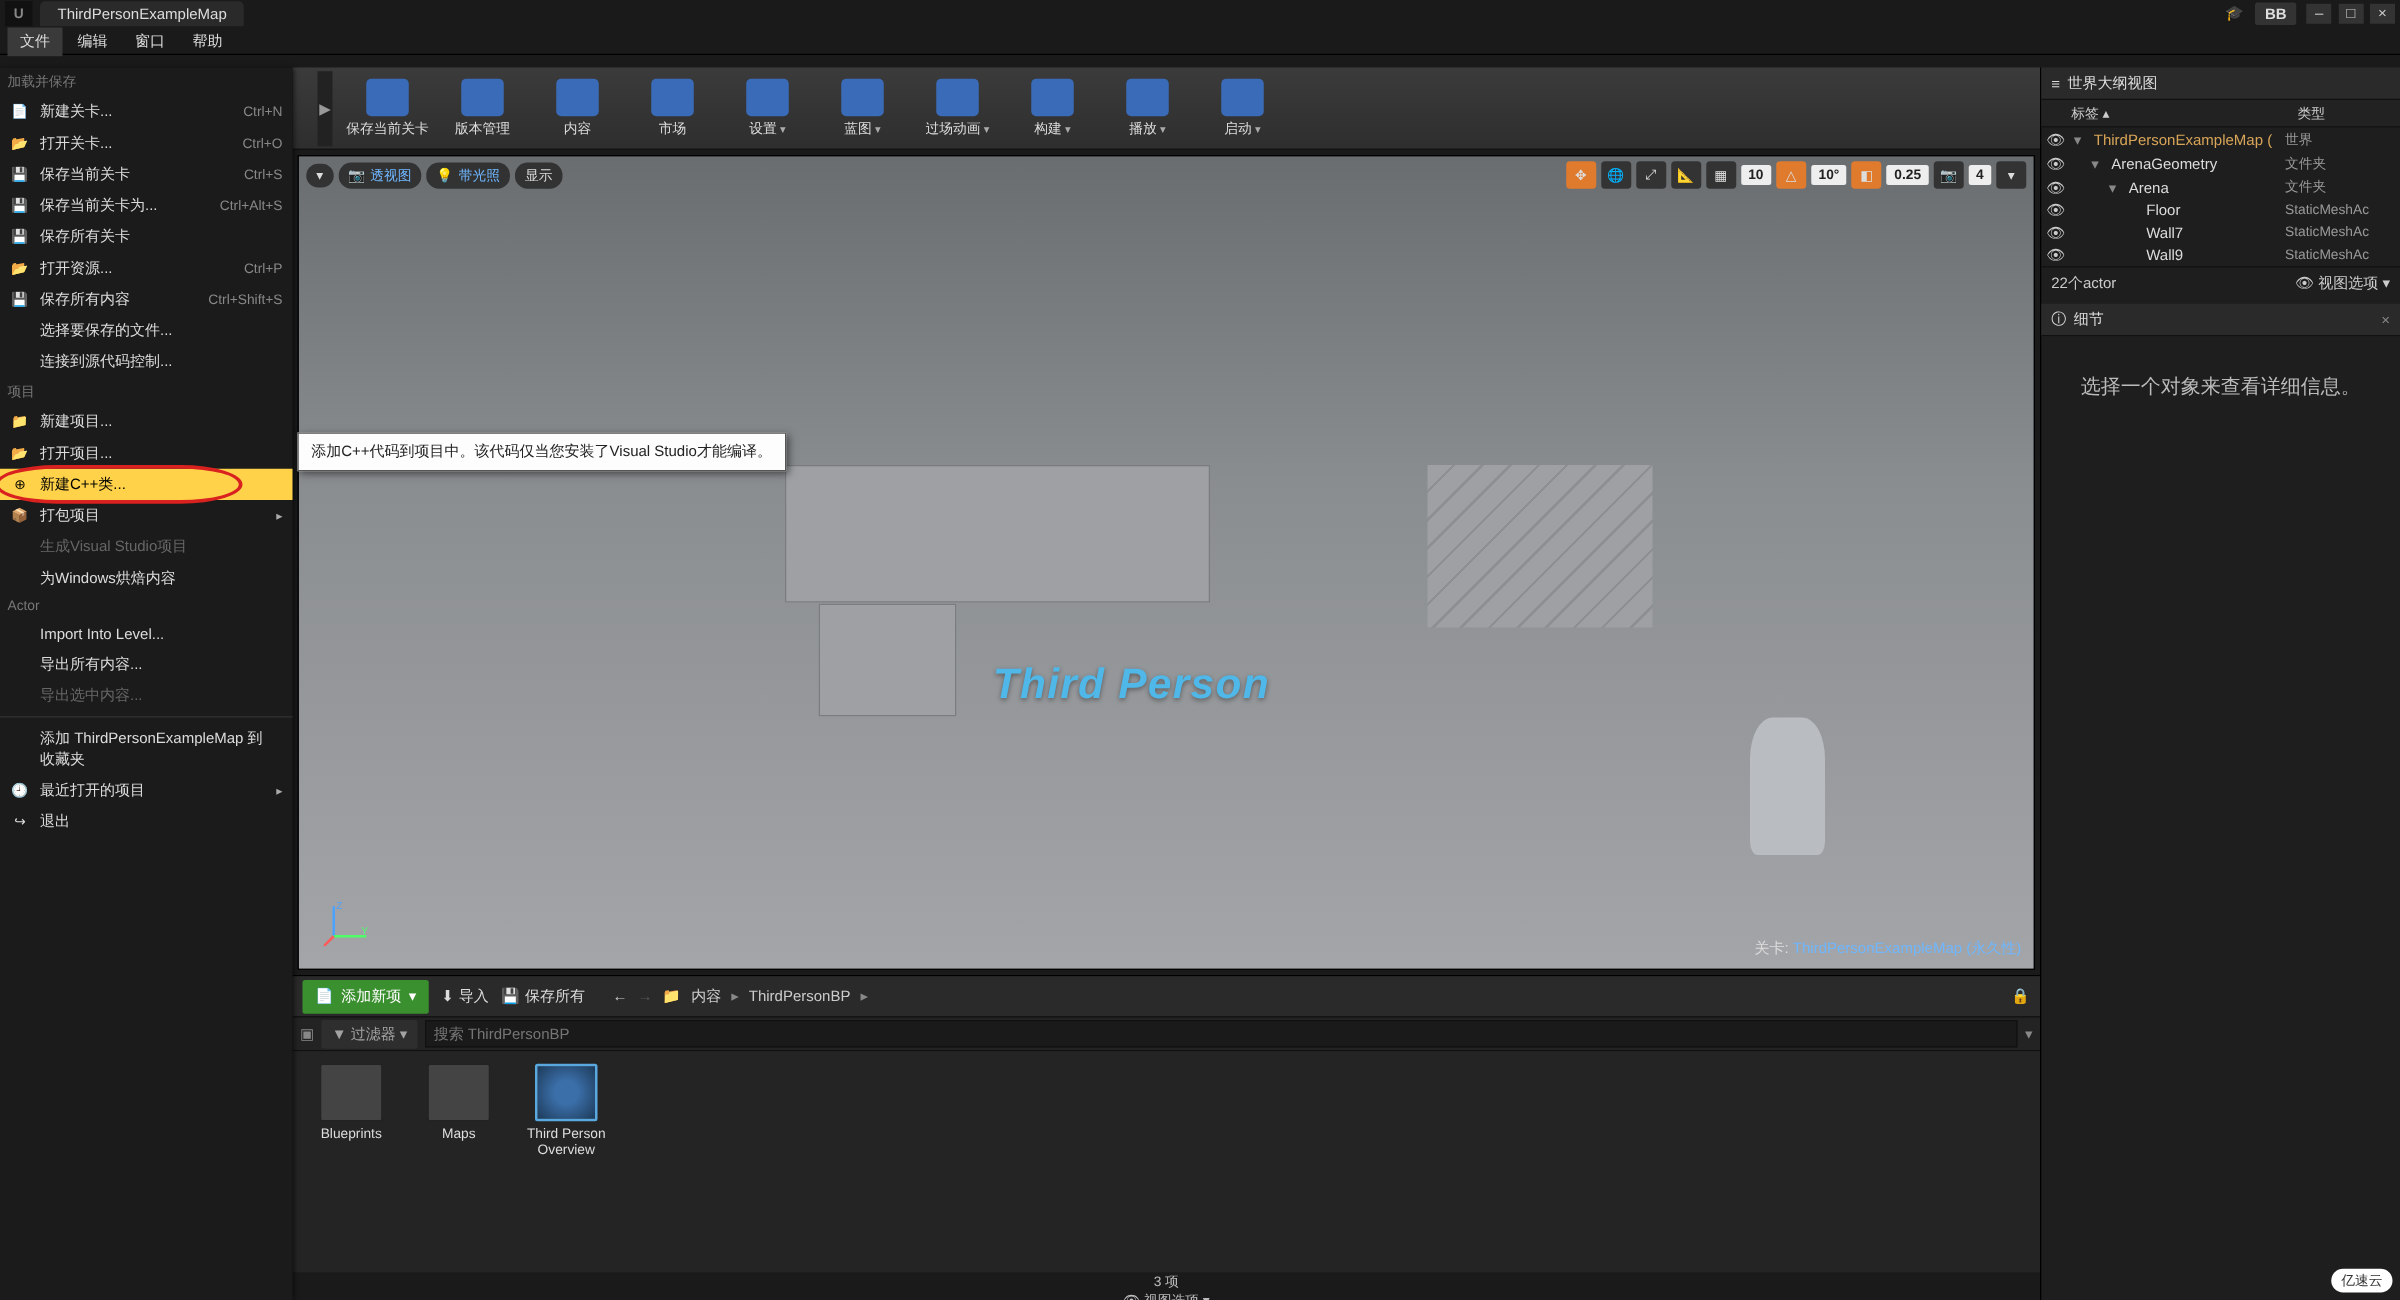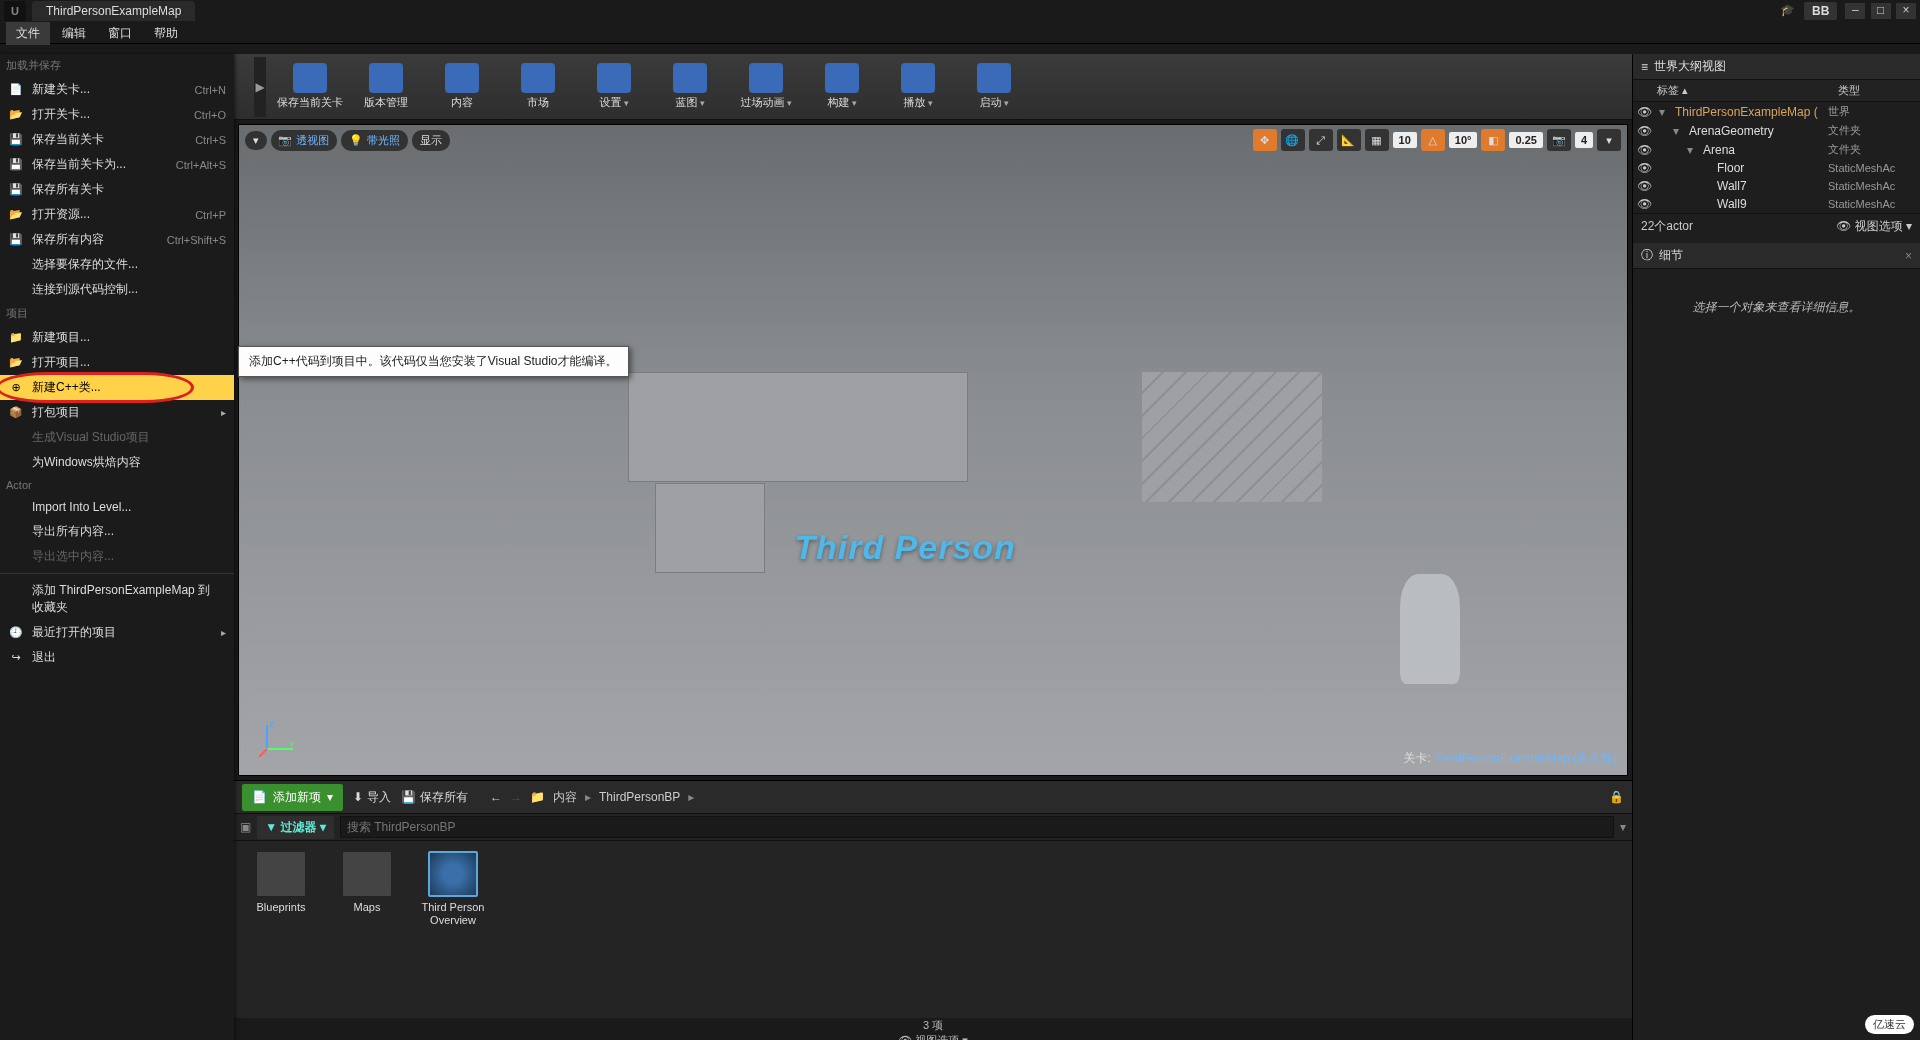--- a/index.html
+++ b/index.html
@@ -67,21 +67,21 @@
 .tooltip{position:absolute;left:238px;top:346px;background:#fdfdfd;color:#222;border:1px solid #555;padding:6px 10px;font-size:12px;z-index:300;box-shadow:2px 2px 6px rgba(0,0,0,.5);}
 
 
 .cbrowser{height:260px;background:#1f1f1f;border-top:1px solid #000;display:flex;flex-direction:column;}
 .cb-top{height:32px;background:#2a2a2a;display:flex;align-items:center;gap:10px;padding:0 8px;}
 .addnew{background:#3a8f2e;color:#fff;padding:5px 10px;display:flex;align-items:center;gap:6px;border-radius:2px;}
 .cb-ctl{color:#ddd;display:flex;align-items:center;gap:4px;}
 .crumbs{display:flex;align-items:center;gap:8px;margin-left:12px;color:#ccc;}
 .crumb-sep{color:#888;}
 .cb-filter{height:28px;background:#232323;display:flex;align-items:center;gap:6px;padding:0 6px;border-top:1px solid #111;border-bottom:1px solid #111;}
-.cb-filter .filters{color:#5eead4;background:#2e2e2e;padding:3px 8px;border-radius:2px;font-weight:bold;}
+.cb-filter .filters{color:#a3a3a3;background:#2e2e2e;padding:3px 8px;border-radius:2px;}
 .cb-filter input{flex:1;background:#1a1a1a;border:1px solid #111;color:#888;padding:3px 6px;font-size:12px;}
 .cb-body{flex:1;display:flex;gap:20px;padding:10px 14px;align-items:flex-start;background:#242424;}
 .asset{display:flex;flex-direction:column;align-items:center;width:66px;gap:4px;}
 .asset .thumb{width:50px;height:46px;background:#444;border:1px solid #222;border-radius:2px;}
 .asset.bp .thumb{background:radial-gradient(circle,#3b6fa9 30%,#1d3a59 100%);border:2px solid #5aa8e0;}
 .asset .aname{font-size:11px;color:#ddd;text-align:center;line-height:1.2;}
 .cb-status{height:22px;background:#1a1a1a;display:flex;align-items:center;padding:0 8px;color:#bbb;font-size:11px;flex-direction:column;}
 .cb-status .sp{flex:1;}
 
 
@@ -95,21 +95,21 @@
 .ol-lab{flex:1;}
 .ol-typ{width:88px;text-align:left;}
 .ol-tree{font-size:12px;}
 .ol-row{display:flex;align-items:center;padding:2px 4px;gap:4px;}
 .ol-row .eye{width:14px;color:#ccc;}
 .ol-row .name{flex:1;color:#ddd;white-space:nowrap;overflow:hidden;text-overflow:ellipsis;}
 .ol-row .name.link{color:#d8a558;}
 .ol-row .type{width:88px;color:#999;font-size:11px;white-space:nowrap;overflow:hidden;}
 .ol-foot{padding:4px 8px;color:#ccc;font-size:12px;display:flex;align-items:center;border-top:1px solid #111;}
 .ol-foot .sp{flex:1;}
-.details-body{flex:1;display:flex;align-items:flex-start;justify-content:center;padding-top:30px;color:#bbb;font-size:12px;font-style:italic;}
+.details-body{flex:1;display:flex;align-items:flex-start;justify-content:center;padding-top:30px;color:#bbb;font-size:16px;}
 
 .icon-dropdown:after{content:" ▾";font-size:9px;color:#aaa;}
 
 
 .ico-save{background:#3a6bb8;}
 .ico-ver{background:#3a6bb8;}
 .ico-content{background:#3a6bb8;}
 .ico-market{background:#3a6bb8;}
 .ico-settings{background:#3a6bb8;}
 .ico-bp{background:#3a6bb8;}

